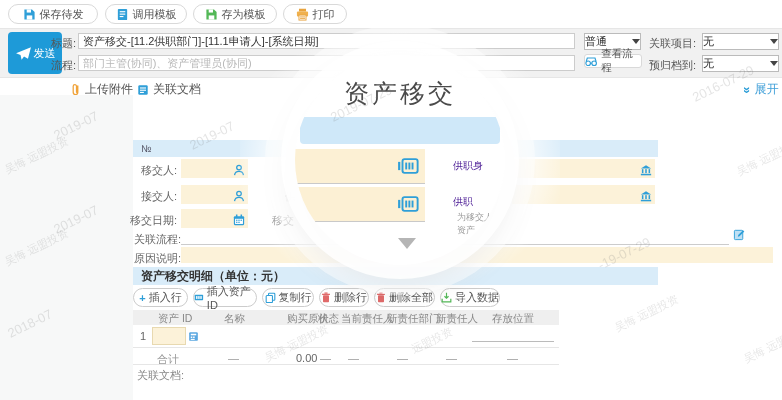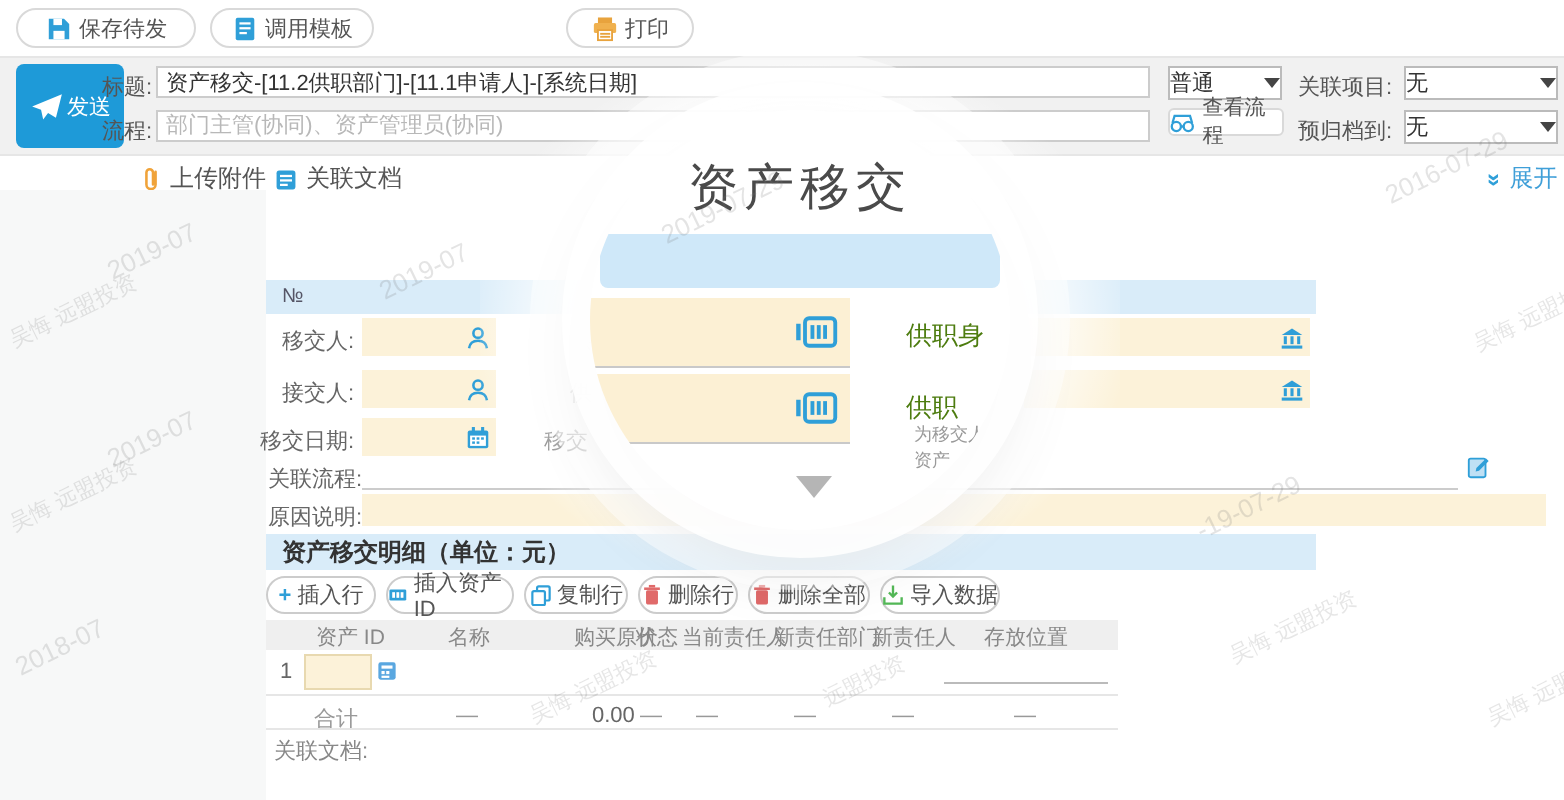--- a/index.html
+++ b/index.html
@@ -42,21 +42,21 @@
   .halo{position:absolute;left:240px;top:30px;width:320px;height:260px;z-index:39;pointer-events:none;
         background:radial-gradient(ellipse at center,rgba(255,255,255,.97) 50%,rgba(255,255,255,0) 74%);}
   .mag{position:absolute;left:295px;top:55px;width:210px;height:210px;border-radius:50%;background:#fff;
        overflow:hidden;z-index:40;
        box-shadow:0 0 0 14px rgba(255,255,255,.85),0 0 0 30px rgba(255,255,255,.45),0 16px 34px rgba(0,0,0,.16);}
   .mag-title{position:absolute;left:0;right:0;top:22px;text-align:center;font-size:25px;color:#4a4a4a;
              letter-spacing:3px;}
   .mag-bluebar{position:absolute;left:5px;top:62px;width:200px;height:27px;background:#cfe8f9;border-radius:4px;}
   .mag-field{position:absolute;left:-4px;width:134px;height:34px;background:#fcf0d4;
              border-bottom:1px solid #c9c9c9;}
-  .mag-lbl{position:absolute;font-size:13px;color:#4d7c0f;}
+  .mag-lbl{position:absolute;font-size:10px;color:#4c1d95;}
   .mag-hint{position:absolute;font-size:9px;color:#9a9a9a;}
   
   .dpill{position:absolute;top:288px;height:19px;border:1px solid #ccc;border-radius:10px;background:#fff;
          display:flex;align-items:center;justify-content:center;gap:3px;font-size:11px;color:#555;
          box-sizing:border-box;cursor:pointer;}
   .thead{position:absolute;left:133px;top:310px;width:426px;height:15px;background:#efefef;}
   .th{position:absolute;top:312px;font-size:10.5px;color:#888;}
   .td{position:absolute;font-size:11px;color:#999;}
   .rowline{position:absolute;left:133px;width:426px;border-top:1px solid #e6e6e6;}
   .psbar{position:absolute;left:133px;top:381px;width:649px;height:19px;background:#f3f3f3;
@@ -82,20 +82,28 @@
         </svg>
       <span>调用模板</span>
     </div>
     <div class="pill" style="left:8px;width:90px;">
       <svg width="13" height="13" viewBox="0 0 14 14">
           <path d="M1.5 1.5h8.2l2.8 2.8v8.2H1.5z" fill="#2f9fd8"></path>
           <rect x="4" y="8" width="6" height="4.5" fill="#fff"></rect>
           <rect x="4" y="1.5" width="4.6" height="3.4" fill="#fff"></rect>
         </svg>
       <span>保存待发</span>
+    </div>
+    <div class="pill" style="left:193px;width:84px;">
+      <svg width="13" height="13" viewBox="0 0 14 14">
+          <path d="M1.5 1.5h8.2l2.8 2.8v8.2H1.5z" fill="#53b857"></path>
+          <rect x="4" y="8" width="6" height="4.5" fill="#fff"></rect>
+          <rect x="4" y="1.5" width="4.6" height="3.4" fill="#fff"></rect>
+        </svg>
+      <span>存为模板</span>
     </div>
     <div class="pill" style="left:283px;width:64px;">
       <svg width="13" height="13" viewBox="0 0 14 14">
           <rect x="3.2" y="0.8" width="7.6" height="3" fill="#e8a33d"></rect>
           <rect x="1" y="3.8" width="12" height="5.4" rx="1" fill="#f0b14e"></rect>
           <rect x="3.2" y="7.6" width="7.6" height="5.4" fill="#fff" stroke="#e8a33d"></rect>
           <line x1="4.4" y1="9.6" x2="9.8" y2="9.6" stroke="#e8a33d"></line>
           <line x1="4.4" y1="11.2" x2="9.8" y2="11.2" stroke="#e8a33d"></line>
         </svg>
       <span>打印</span>

